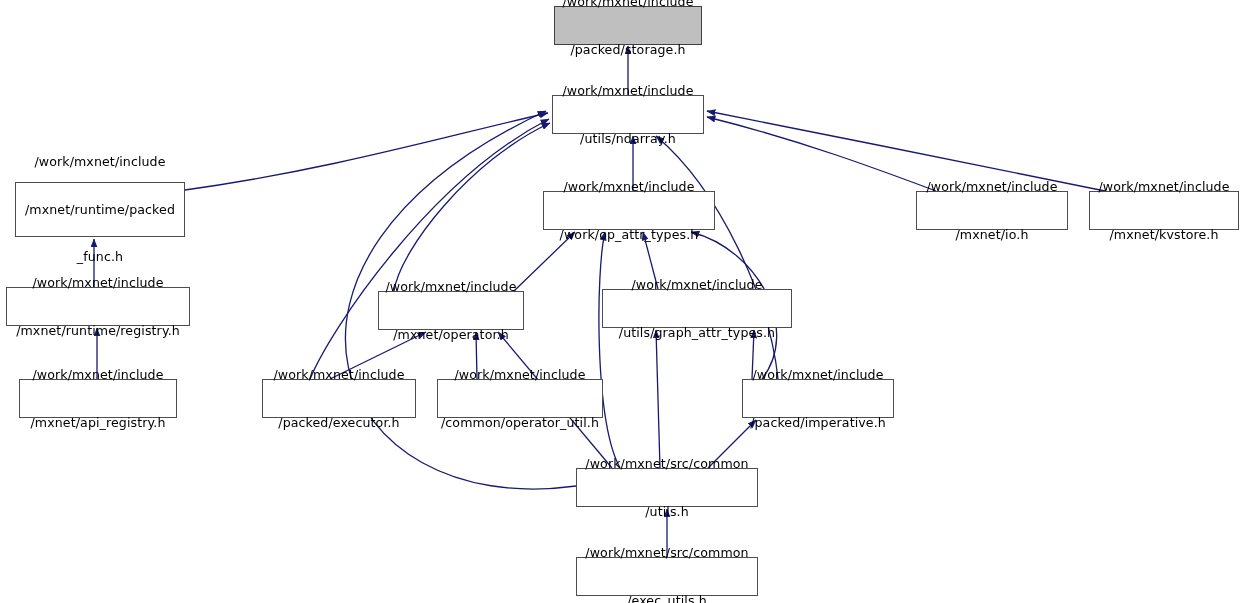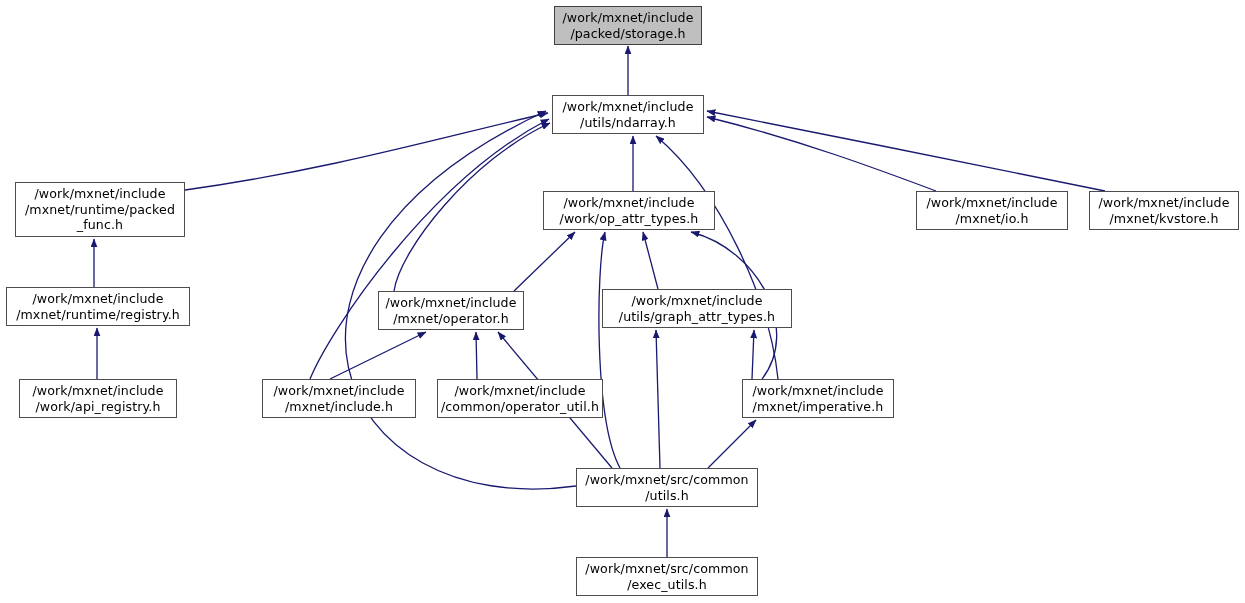--- a/index.html
+++ b/index.html
@@ -33,20 +33,21 @@
     flex-direction: column;
     align-items: center;
     justify-content: center;
     text-align: center;
     color: #000000;
     font-size: 12.6px;
     line-height: 15.5px;
     letter-spacing: 0.1px;
     white-space: nowrap;
     z-index: 2;
+    gap: 32px;
   }
   .node.root {
     background: #bfbfbf;
     border-color: #404040;
   }
   .node .line {
     display: block;
   }
 </style>
 </head>
@@ -117,33 +118,33 @@
       <div class="node" style="left: 378px; top: 291px; width: 146px; height: 39px;">
         <span class="line">/work/mxnet/include</span>
         <span class="line">/mxnet/operator.h</span>
       </div>
       <div class="node" style="left: 602px; top: 289px; width: 190px; height: 39px;">
         <span class="line">/work/mxnet/include</span>
         <span class="line">/utils/graph_attr_types.h</span>
       </div>
       <div class="node" style="left: 19px; top: 379px; width: 158px; height: 39px;">
         <span class="line">/work/mxnet/include</span>
-        <span class="line">/work/api_registry.h</span>
+        <span class="line">/mxnet/api_registry.h</span>
       </div>
       <div class="node" style="left: 262px; top: 379px; width: 154px; height: 39px;">
         <span class="line">/work/mxnet/include</span>
-        <span class="line">/mxnet/include.h</span>
+        <span class="line">/packed/executor.h</span>
       </div>
       <div class="node" style="left: 437px; top: 379px; width: 166px; height: 39px;">
         <span class="line">/work/mxnet/include</span>
         <span class="line">/common/operator_util.h</span>
       </div>
       <div class="node" style="left: 742px; top: 379px; width: 152px; height: 39px;">
         <span class="line">/work/mxnet/include</span>
-        <span class="line">/mxnet/imperative.h</span>
+        <span class="line">/packed/imperative.h</span>
       </div>
       <div class="node" style="left: 576px; top: 468px; width: 182px; height: 39px;">
         <span class="line">/work/mxnet/src/common</span>
         <span class="line">/utils.h</span>
       </div>
       <div class="node" style="left: 576px; top: 557px; width: 182px; height: 39px;">
         <span class="line">/work/mxnet/src/common</span>
         <span class="line">/exec_utils.h</span>
       </div>
     </div>

